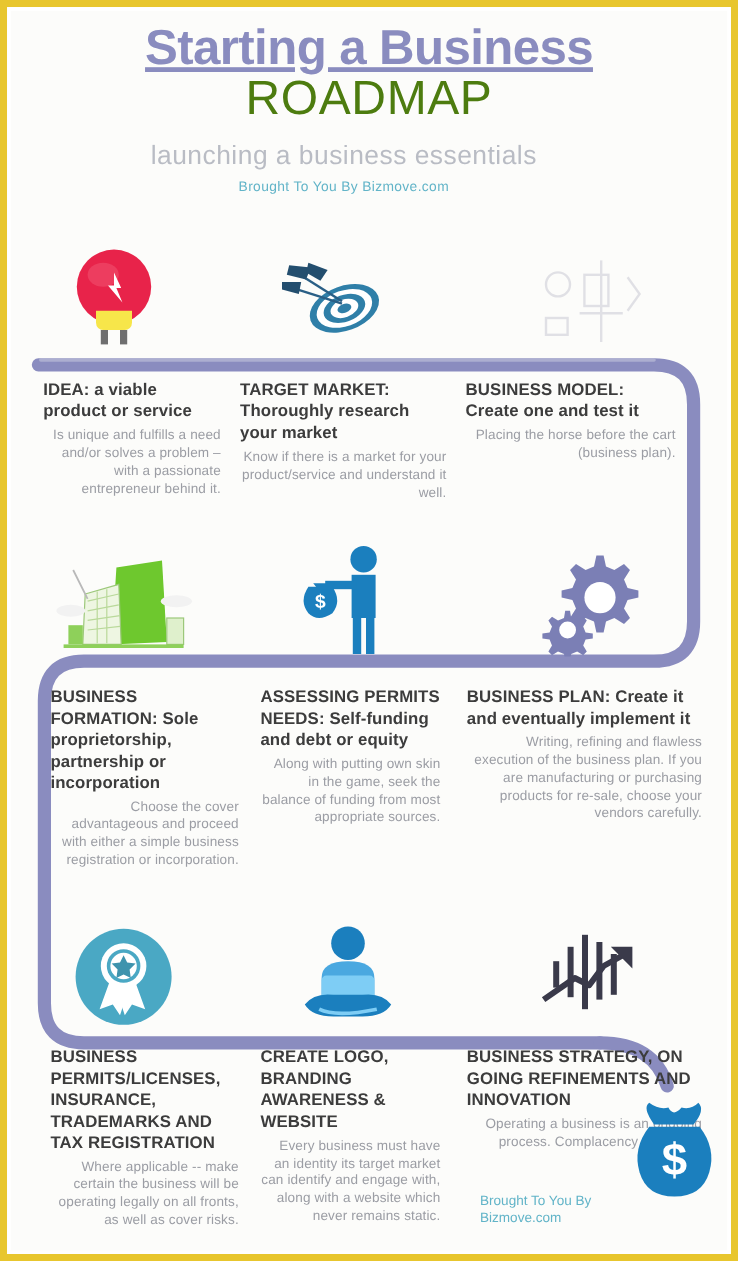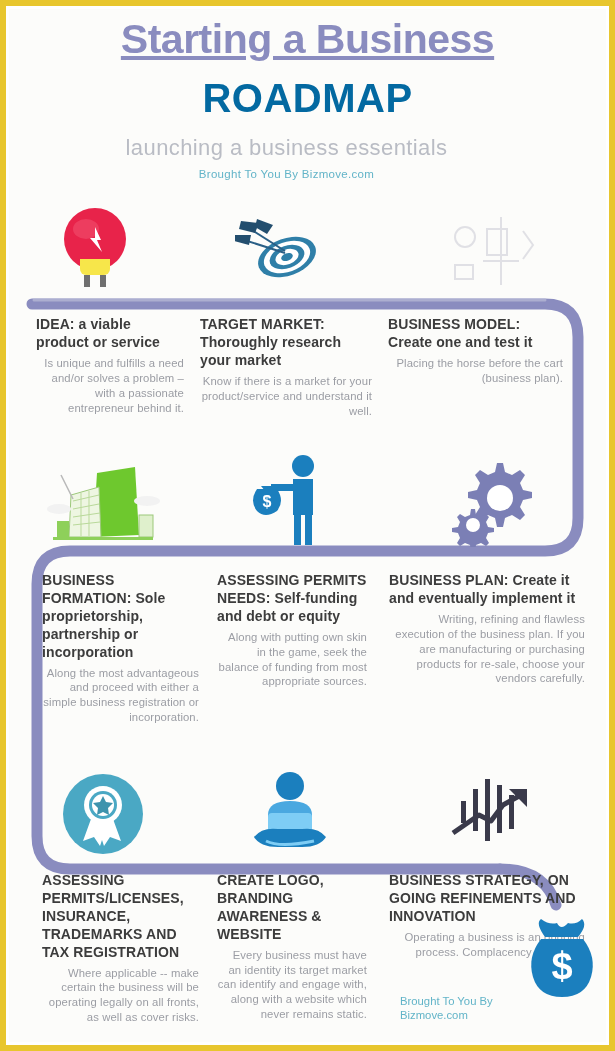--- a/index.html
+++ b/index.html
@@ -50,25 +50,25 @@
     font-size: 41px;
     font-weight: bold;
     color: #8a8cbf;
     letter-spacing: -0.5px;
     line-height: 1.05;
     margin: 0;
     text-decoration: underline;
   }
   .title-line2 {
     font-size: 40px;
-    font-weight: bold;
-    color: #0369a1;
+    font-weight: normal;
+    color: #4d7c0f;
     letter-spacing: 0.5px;
     line-height: 1.05;
-    margin: 16px;
+    margin: 0;
   }
   .subtitle {
     margin-top: 14px;
     font-size: 22px;
     color: #b9bcc4;
     letter-spacing: 0.4px;
     padding-right: 42px;
   }
   .byline {
     margin-top: 7px;
@@ -273,21 +273,21 @@
           <path d="M24 54 l4 0 1 6 5 2 5 -3 3 3 -3 5 2 5 6 1 0 4 -6 1 -2 5 3 5 -3 3 -5 -3 -5 2 -1 6 -4 0 -1 -6 -5 -2 -5 3 -3 -3 3 -5 -2 -5 -6 -1 0 -4 6 -1 2 -5 -3 -5 3 -3 5 3 5 -2 z"></path>
           <circle cx="26" cy="70" r="7" fill="#ffffff"></circle>
         </g>
       </svg>
     </div>
   </div>
 
   <div class="row" style="top:572px;">
     <div class="cell" style="width:205px; padding-left:42px; padding-right:6px;">
       <p class="cell-title">BUSINESS FORMATION: Sole proprietorship, partnership or incorporation</p>
-      <p class="cell-body">Along the most advantageous and proceed with either a simple business registration or incorporation.</p>
+      <p class="cell-body">Choose the cover advantageous and proceed with either a simple business registration or incorporation.</p>
     </div>
     <div class="cell" style="width:170px; padding-left:12px;">
       <p class="cell-title">ASSESSING PERMITS NEEDS: Self-funding and debt or equity</p>
       <p class="cell-body">Along with putting own skin in the game, seek the balance of funding from most appropriate sources.</p>
     </div>
     <div class="cell" style="width:240px; padding-left:14px; padding-right:30px;">
       <p class="cell-title">BUSINESS PLAN: Create it and eventually implement it</p>
       <p class="cell-body">Writing, refining and flawless execution of the business plan. If you are manufacturing or purchasing products for re-sale, choose your vendors carefully.</p>
     </div>
   </div>
@@ -323,21 +323,21 @@
           <rect x="60" y="24" width="5" height="34"></rect>
         </g>
         <path d="M4 62 L30 44 L42 50 L54 34 L72 24" fill="none" stroke="#3a3a4a" stroke-width="5" stroke-linejoin="round"></path>
         <path d="M60 18 L78 18 L78 36 Z" fill="#3a3a4a"></path>
       </svg>
     </div>
   </div>
 
   <div class="row" style="top:872px;">
     <div class="cell" style="width:205px; padding-left:42px; padding-right:6px;">
-      <p class="cell-title">ASSESSING PERMITS/LICENSES, INSURANCE, TRADEMARKS AND TAX REGISTRATION</p>
+      <p class="cell-title">BUSINESS PERMITS/LICENSES, INSURANCE, TRADEMARKS AND TAX REGISTRATION</p>
       <p class="cell-body">Where applicable -- make certain the business will be operating legally on all fronts, as well as cover risks.</p>
     </div>
     <div class="cell" style="width:170px; padding-left:12px;">
       <p class="cell-title">CREATE LOGO, BRANDING AWARENESS &amp; WEBSITE</p>
       <p class="cell-body">Every business must have an identity its target market can identify and engage with, along with a website which never remains static.</p>
     </div>
     <div class="cell" style="width:240px; padding-left:14px; padding-right:30px;">
       <p class="cell-title">BUSINESS STRATEGY, ON GOING REFINEMENTS AND INNOVATION</p>
       <p class="cell-body">Operating a business is an ongoing process. Complacency should be avoided.</p>
     </div>

